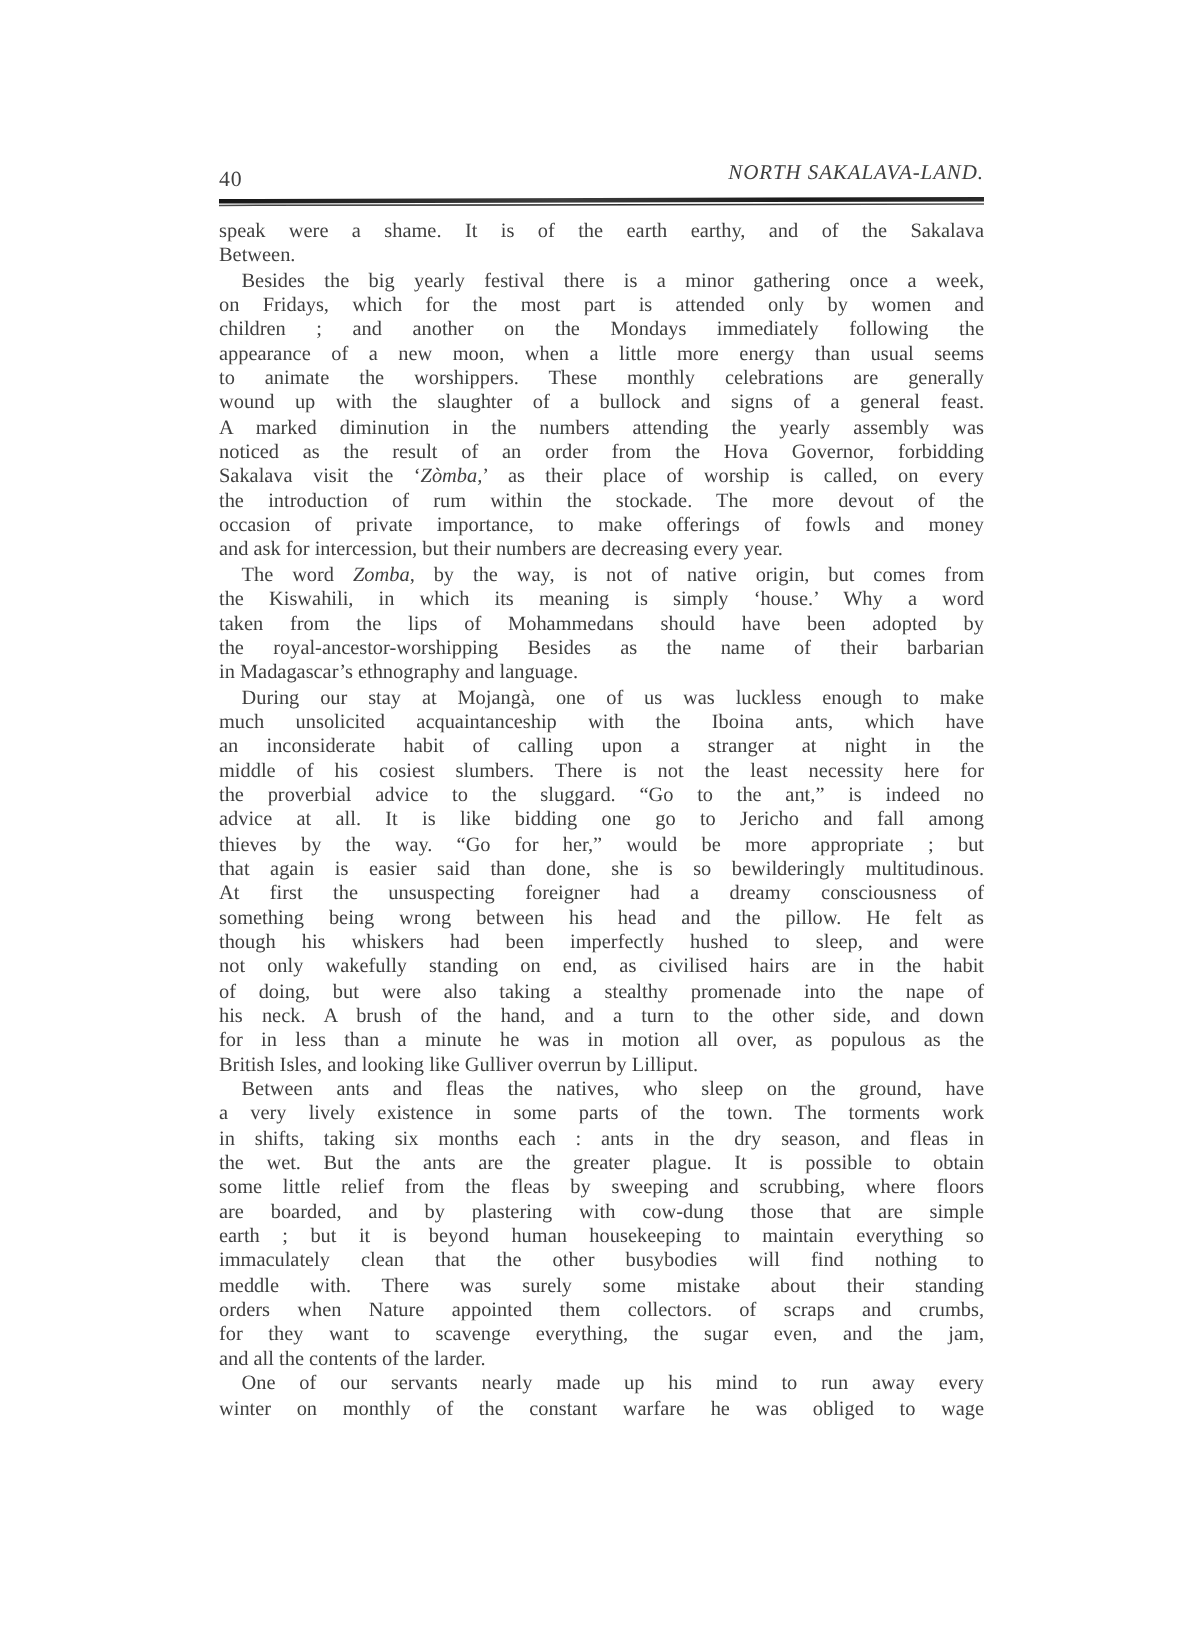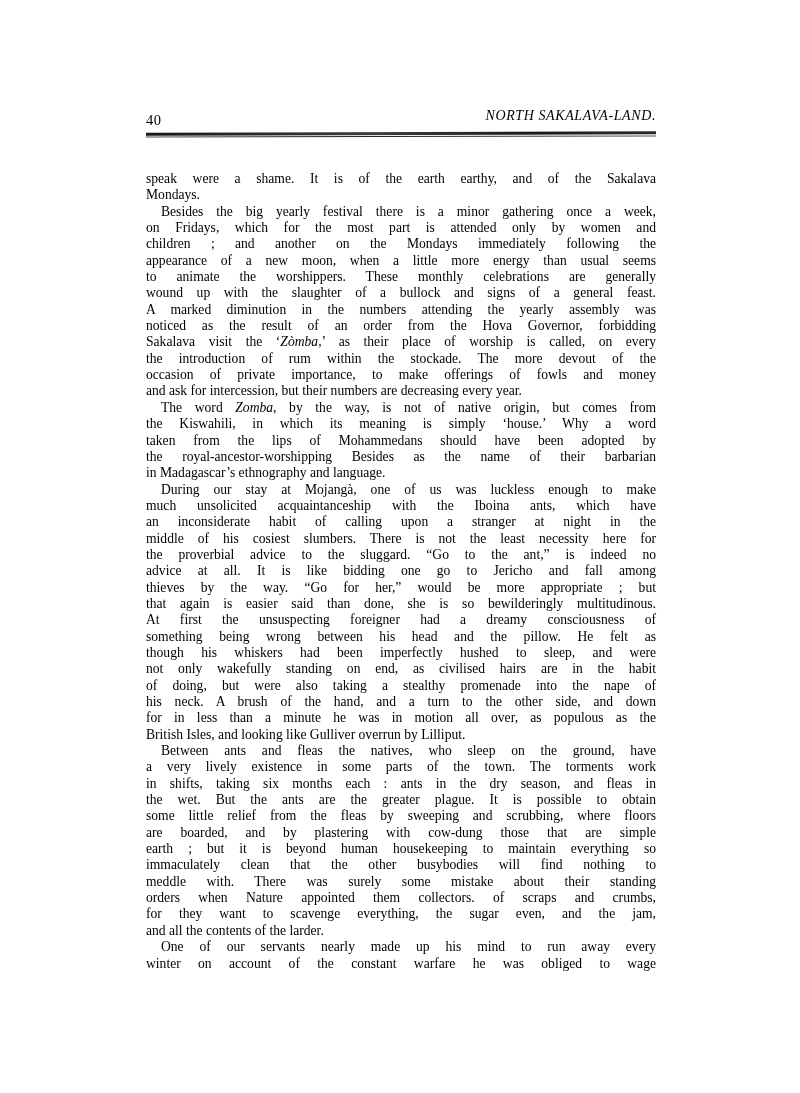--- a/index.html
+++ b/index.html
@@ -2,21 +2,21 @@
 <html><head>
 <meta charset="utf-8">
 <style>
   html, body { margin: 0; padding: 0; background: #ffffff; }
   .page {
     position: relative;
     width: 800px;
     height: 1093px;
     background: #ffffff;
     font-family: "Liberation Serif", "DejaVu Serif", serif;
-    color: #000000;
+    color: #404040;
     overflow: hidden;
   }
   .page-number {
     position: absolute;
     left: 146px;
     top: 112px;
     font-size: 14.5px;
     letter-spacing: 0.5px;
   }
   .running-title {
@@ -52,21 +52,20 @@
     background: linear-gradient(90deg, #4a4a4a, #222 35%, #3b3b3b 80%, #555);
     transform: rotate(-0.1deg);
   }
   .text-block {
     position: absolute;
     left: 146px;
     top: 146px;
     width: 510px;
     font-size: 13.6px;
     line-height: 16.35px;
-    margin-top: 25px;
   }
   .line {
     text-align: justify;
     text-align-last: justify;
     height: 16.35px;
     overflow: visible;
   }
   .line.lastline {
     text-align-last: left;
   }
@@ -77,21 +76,21 @@
 </style>
 </head>
 <body>
 
 <div class="page">
   <span class="page-number">40</span>
   <div class="running-title">NORTH SAKALAVA-LAND.</div>
   <div class="header-rule"></div>
   <div class="text-block">
       <div class="line"><span>speak were a shame.  It is of the earth earthy, and of the Sakalava</span></div>
-      <div class="line lastline"><span>Mondays.</span></div>
+      <div class="line lastline"><span>Between.</span></div>
       <div class="line indent"><span>Besides the big yearly festival there is a minor gathering once a week,</span></div>
       <div class="line"><span>on Fridays, which for the most part is attended only by women and</span></div>
       <div class="line"><span>children ; and another on the Mondays immediately following the</span></div>
       <div class="line"><span>appearance of a new moon, when a little more energy than usual seems</span></div>
       <div class="line"><span>to animate the worshippers.  These monthly celebrations are generally</span></div>
       <div class="line"><span>wound up with the slaughter of a bullock and signs of a general feast.</span></div>
       <div class="line"><span>A marked diminution in the numbers attending the yearly assembly was</span></div>
       <div class="line"><span>noticed as the result of an order from the Hova Governor, forbidding</span></div>
       <div class="line"><span>Sakalava visit the ‘</span><i>Zòmba,</i><span>’ as their place of worship is called, on every</span></div>
       <div class="line"><span>the introduction of rum within the stockade.  The more devout of the</span></div>
@@ -124,15 +123,15 @@
       <div class="line"><span>the wet.  But the ants are the greater plague.  It is possible to obtain</span></div>
       <div class="line"><span>some little relief from the fleas by sweeping and scrubbing, where floors</span></div>
       <div class="line"><span>are boarded, and by plastering with cow-dung those that are simple</span></div>
       <div class="line"><span>earth ; but it is beyond human housekeeping to maintain everything so</span></div>
       <div class="line"><span>immaculately clean that the other busybodies will find nothing to</span></div>
       <div class="line"><span>meddle with.  There was surely some mistake about their standing</span></div>
       <div class="line"><span>orders when Nature appointed them collectors. of scraps and crumbs,</span></div>
       <div class="line"><span>for they want to scavenge everything, the sugar even, and the jam,</span></div>
       <div class="line lastline"><span>and all the contents of the larder.</span></div>
       <div class="line indent"><span>One of our servants nearly made up his mind to run away every</span></div>
-      <div class="line"><span>winter on account of the constant warfare he was obliged to wage</span></div>
+      <div class="line"><span>winter on monthly of the constant warfare he was obliged to wage</span></div>
     </div>
 </div>
 
 </body></html>

